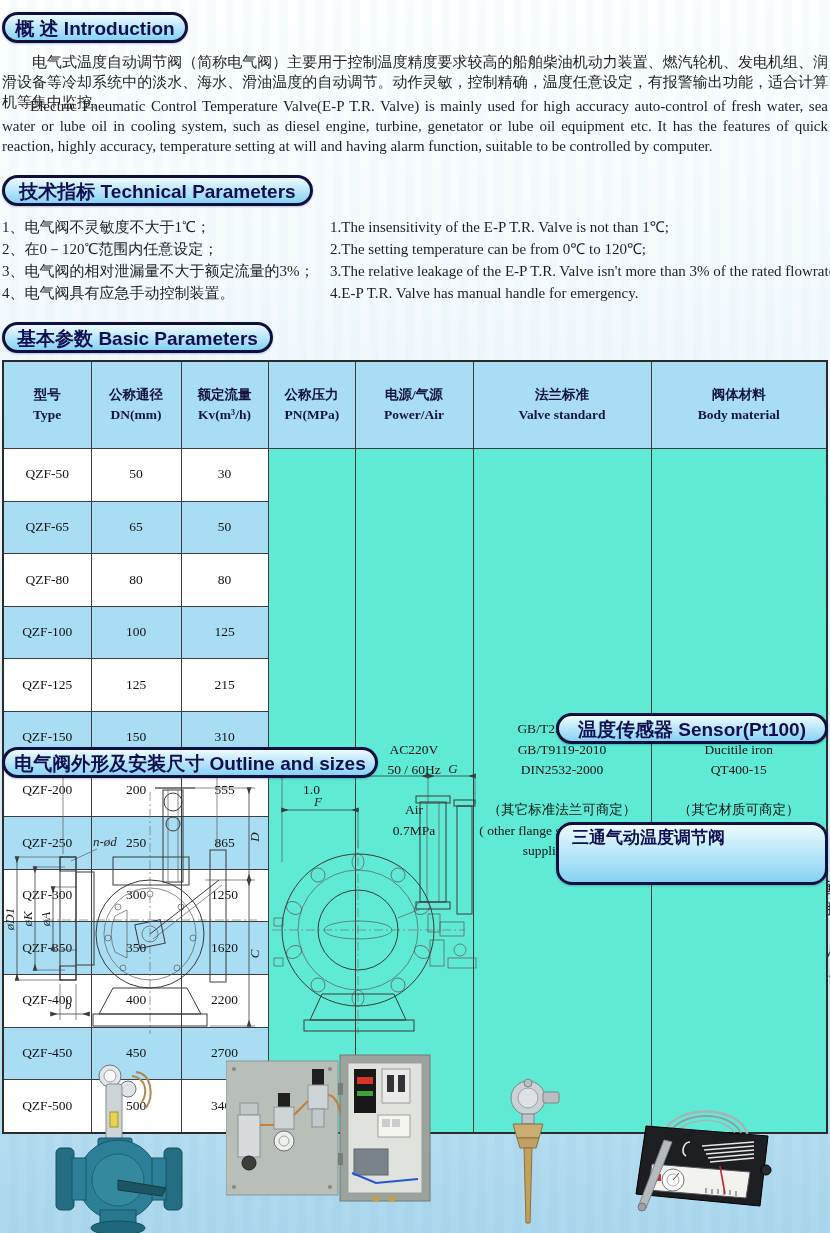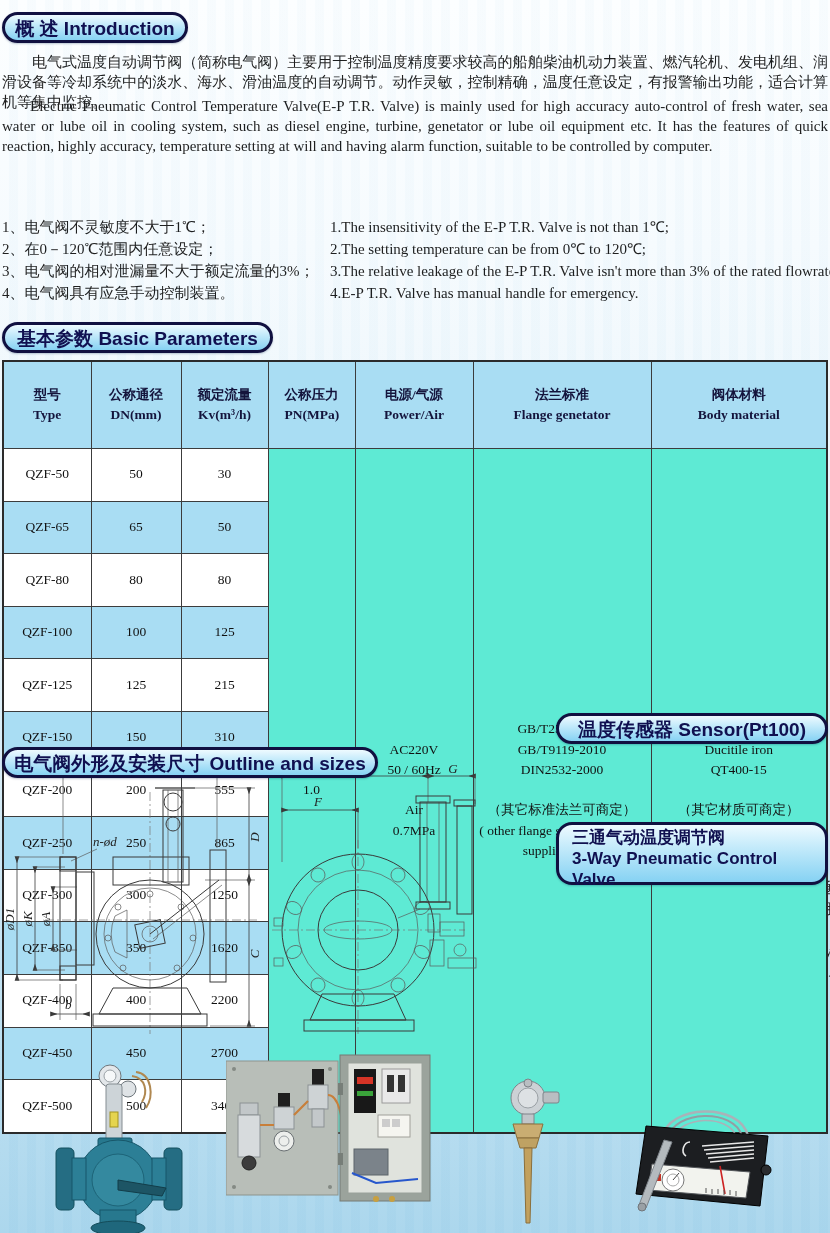--- a/index.html
+++ b/index.html
@@ -51,20 +51,23 @@
 <body>
 
 <div class="page">
 
   <div class="pill" style="left:2px; top:12px; width:186px; height:31px;">
     <span>概 述 Introduction</span>
   </div>
   <p class="para zh-ind" style="left:2px; top:52px; width:826px;">电气式温度自动调节阀（简称电气阀）主要用于控制温度精度要求较高的船舶柴油机动力装置、燃汽轮机、发电机组、润滑设备等冷却系统中的淡水、海水、滑油温度的自动调节。动作灵敏，控制精确，温度任意设定，有报警输出功能，适合计算机等集中监控。</p>
   <p class="para" style="left:2px; top:96px; width:826px; text-indent:28px;">Electric Pneumatic Control Temperature Valve(E-P T.R. Valve) is mainly used for high accuracy auto-control  of fresh water, sea water or lube oil in cooling system, such as diesel engine, turbine, genetator or lube oil equipment etc. It has the features of quick reaction, highly accuracy, temperature setting at will and having alarm function, suitable to be controlled by computer.</p>
 
+  <div class="pill" style="left:2px; top:175px; width:311px; height:31px;">
+    <span>技术指标 Technical Parameters</span>
+  </div>
   <div style="position:absolute; left:2px; top:216px; width:324px;">
     <div class="tech-item">1、电气阀不灵敏度不大于1℃；</div>
     <div class="tech-item">2、在0－120℃范围内任意设定；</div>
     <div class="tech-item">3、电气阀的相对泄漏量不大于额定流量的3%；</div>
     <div class="tech-item">4、电气阀具有应急手动控制装置。</div>
   </div>
   <div style="position:absolute; left:330px; top:216px; width:500px;">
     <div class="tech-item">1.The insensitivity of the E-P T.R. Valve is not than 1℃;</div>
     <div class="tech-item">2.The setting temperature can be from 0℃ to 120℃;</div>
     <div class="tech-item">3.The relative leakage of the E-P T.R. Valve isn't more than 3% of the rated flowrate;</div>
@@ -91,21 +94,21 @@
 Type</th>
         <th>公称通径
 DN(mm)</th>
         <th>额定流量
 Kv(m³/h)</th>
         <th>公称压力
 PN(MPa)</th>
         <th>电源/气源
 Power/Air</th>
         <th>法兰标准
-Flange genetator</th>
+Valve standard</th>
         <th>阀体材料
 Body material</th>
       </tr>
     </thead>
     <tbody>
         <tr>
           <td>QZF-50</td>
           <td>50</td>
           <td>30</td>
           <td rowspan="13" class="merged">1.0</td>
@@ -338,21 +341,20 @@
   <div class="pill" style="left:556px; top:713px; width:272px; height:31px;">
     <span>温度传感器 Sensor(Pt100)</span>
   </div>
   <div style="position:absolute; left:546px; top:753px; width:284px;">
     <div class="note-line">注：传感器型号、尺寸见样本第3页。</div>
     <div class="note-line" style="margin-left:30px;">The sensor refers to page 3.</div>
   </div>
 
   <div class="pill" style="left:556px; top:822px; width:272px; height:63px; text-align:left; padding:2px 0 0 13px; font-size:17px; line-height:21px; white-space:normal;">
     <span style="display:block">三通气动温度调节阀</span>
-    <span style="display:block">3-Way Pneumatic Control Valve</span>
   </div>
   <div style="position:absolute; left:546px; top:878px; width:286px;">
     <p class="note-line" style="margin:0; text-align:justify;">阀体部分与下图中的气动控制器可组成三通气动温度调节阀，型号为：PZF–XX，应用系统见第15页。</p>
     <p class="note-line" style="margin:0; text-align:justify;">Pneumatic control valve consists of valvebody and pneumatic controller, the type is PZF–XX. The application system refers to page 15.</p>
   </div>
 
   <div class="photo" style="left:48px; top:1058px;">
     <svg width="150" height="178" viewBox="0 0 150 178">
       <circle cx="62" cy="18" r="11" fill="#e3e7ea" stroke="#6d757b"></circle>
       <circle cx="62" cy="18" r="6" fill="#f6f8f9" stroke="#9aa1a6"></circle>

